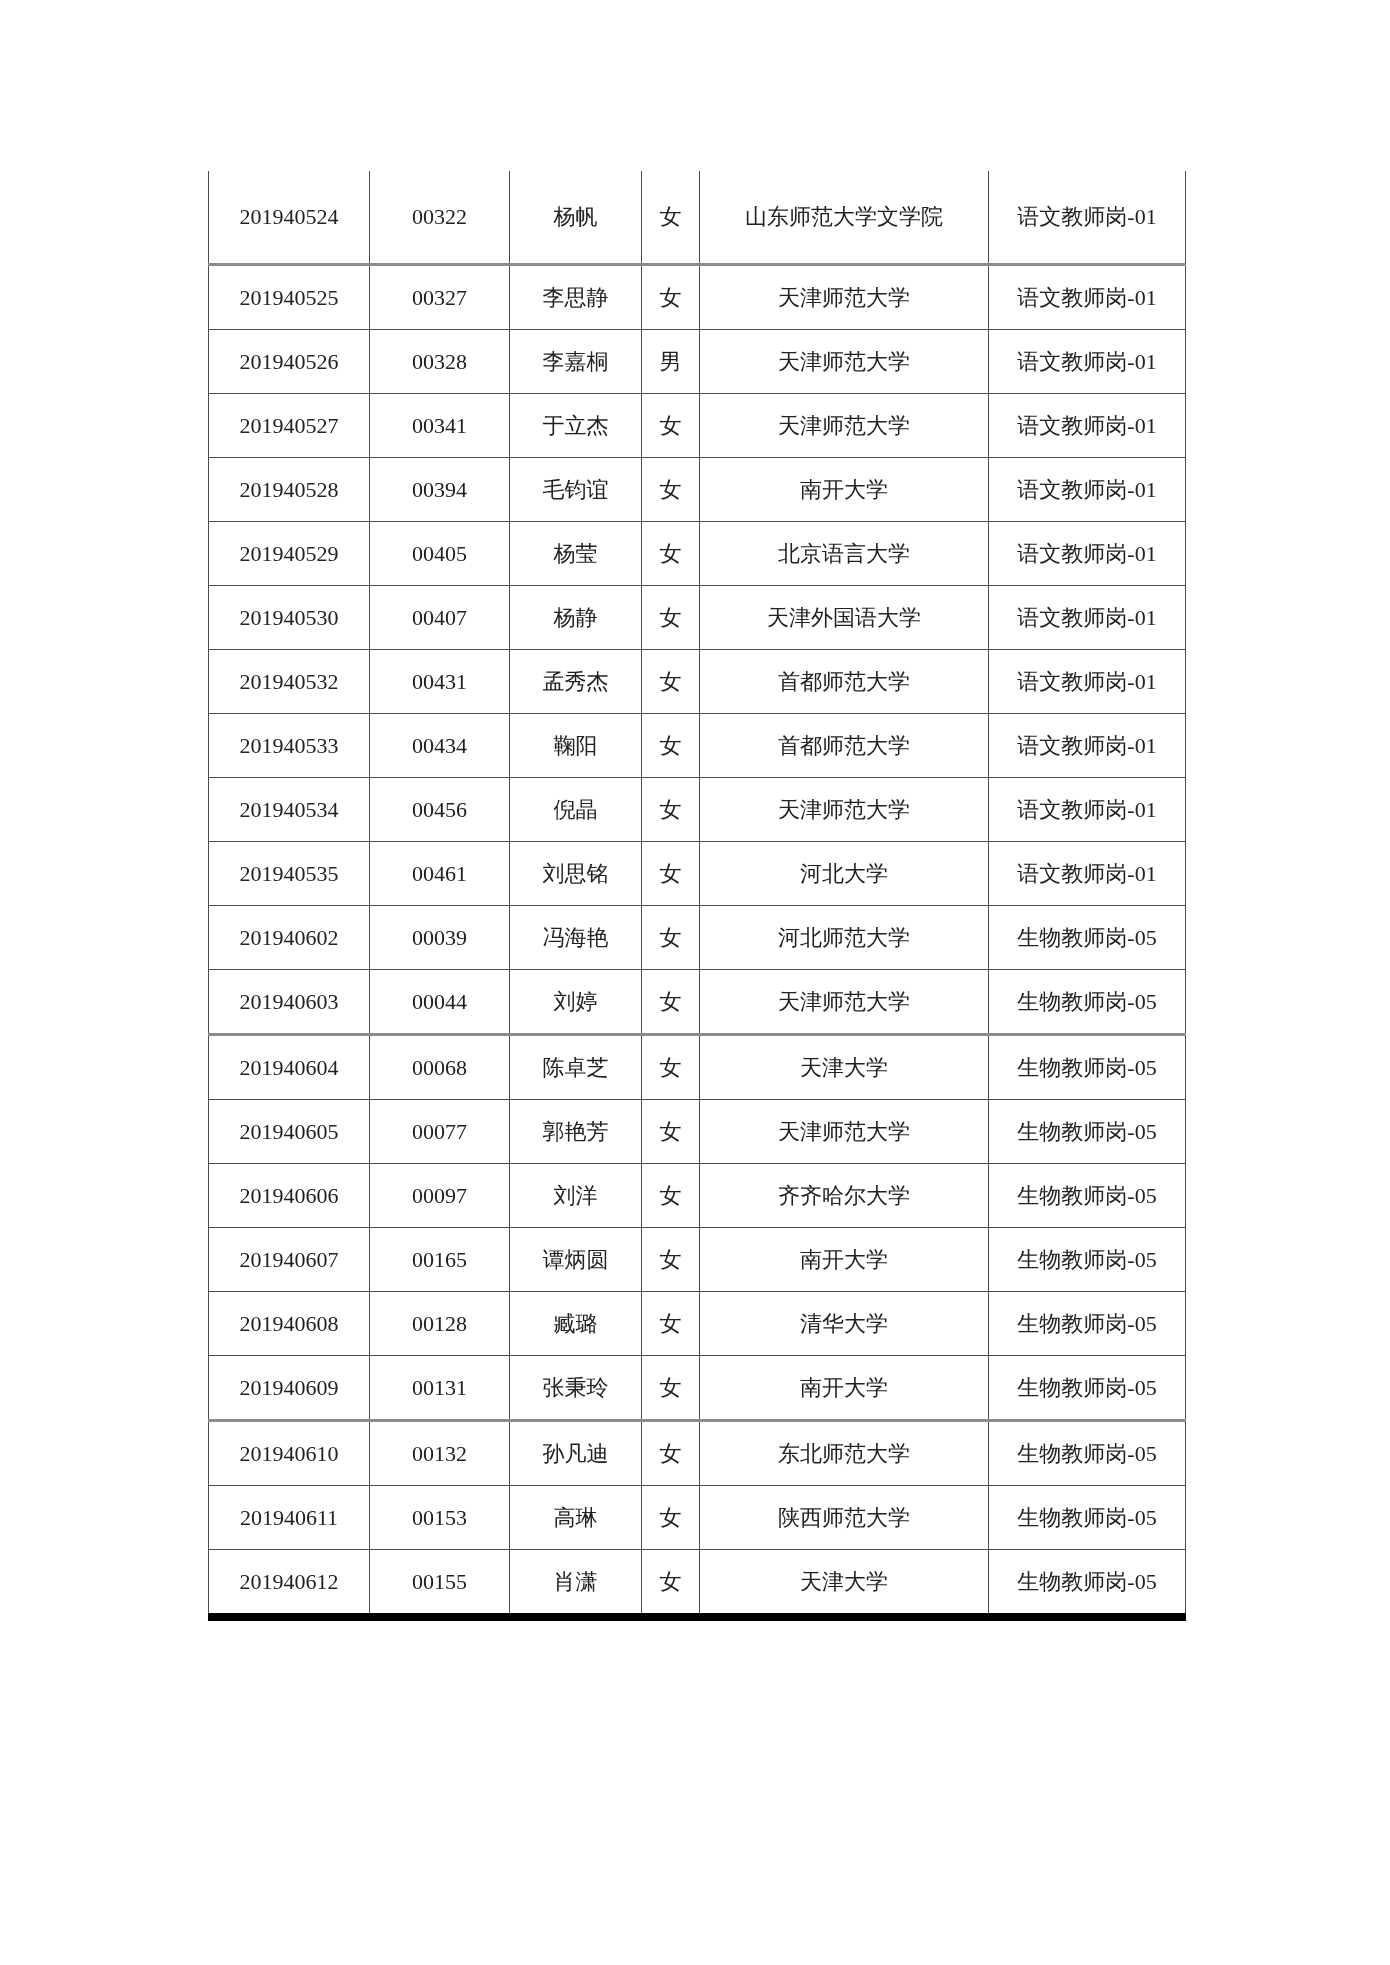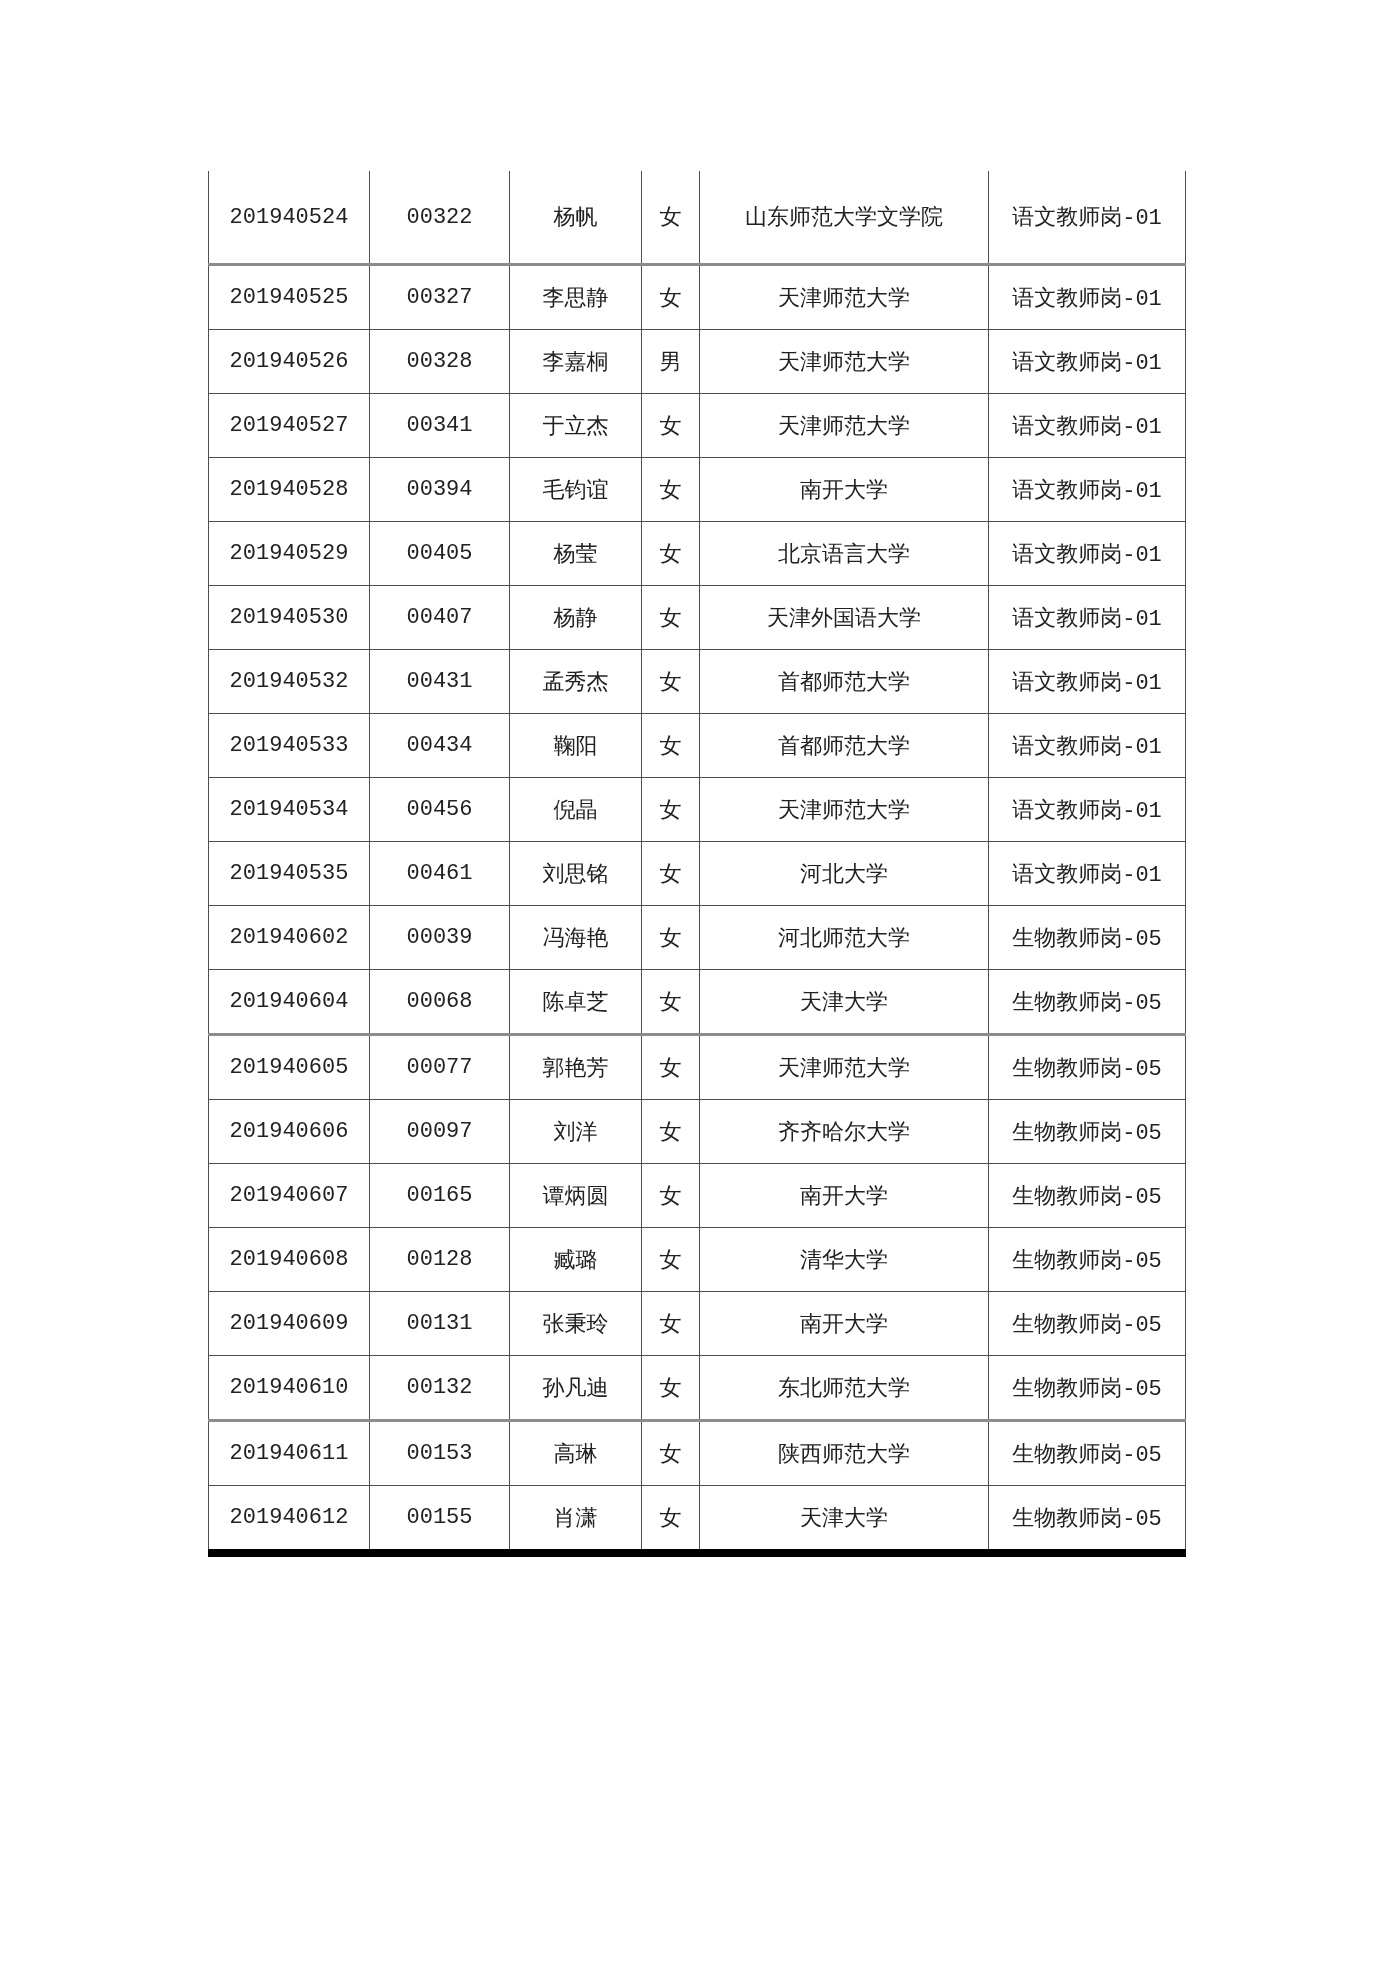--- a/index.html
+++ b/index.html
@@ -6,21 +6,21 @@
     margin: 0;
     padding: 0;
     background: #ffffff;
   }
   .page {
     position: relative;
     width: 1390px;
     height: 1965px;
     background: #ffffff;
     overflow: hidden;
-    font-family: Liberation Mono, monospace;
+    font-family: Liberation Serif, serif;
   }
   table.roster {
     position: absolute;
     left: 208px;
     top: 171px;
     width: 977px;
     border-collapse: collapse;
     table-layout: fixed;
   }
   table.roster td {
@@ -153,20 +153,28 @@
   </tr>
         <tr>
     <td>201940602</td>
     <td>00039</td>
     <td>冯海艳</td>
     <td>女</td>
     <td>河北师范大学</td>
     <td>生物教师岗-05</td>
   </tr>
         <tr>
+    <td>201940603</td>
+    <td>00044</td>
+    <td>刘婷</td>
+    <td>女</td>
+    <td>天津师范大学</td>
+    <td>生物教师岗-05</td>
+  </tr>
+        <tr>
     <td>201940604</td>
     <td>00068</td>
     <td>陈卓芝</td>
     <td>女</td>
     <td>天津大学</td>
     <td>生物教师岗-05</td>
   </tr>
         <tr>
     <td>201940605</td>
     <td>00077</td>

